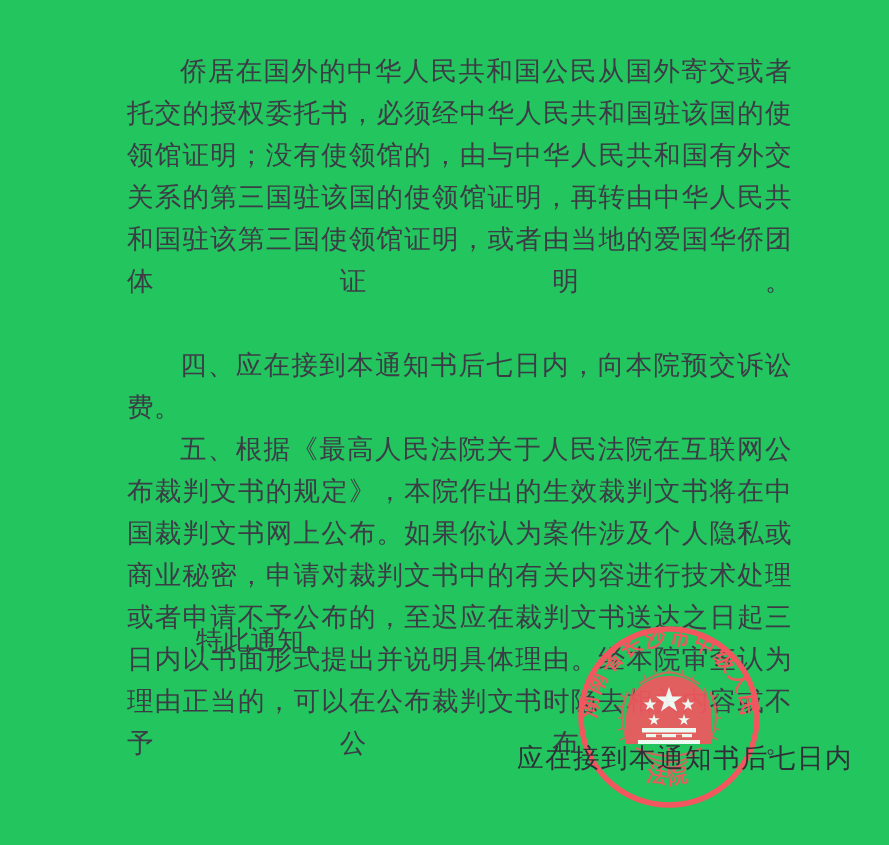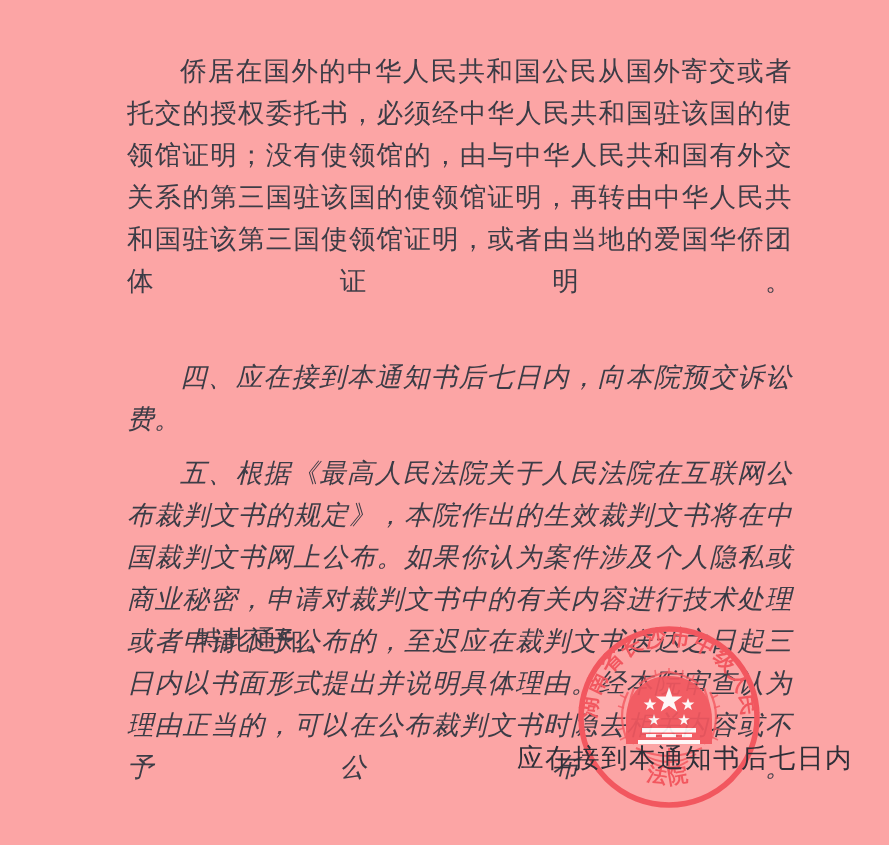--- a/index.html
+++ b/index.html
@@ -13,21 +13,21 @@
     background: #ffffff;
     font-family: "DejaVu Serif", "Liberation Serif", serif;
     overflow: hidden;
     position: relative;
   }
 
   .page {
     position: relative;
     width: 889px;
     height: 845px;
-    background: #fca5a5;
+    background: #22c55e;
     box-sizing: border-box;
   }
 
   .doc-body {
     position: absolute;
     left: 127px;
     top: 50px;
     width: 665px;
   }
 
@@ -39,22 +39,21 @@
     text-justify: inter-character;
     letter-spacing: 0.6px;
     margin: 0;
     text-indent: 2em;
     font-family: "DejaVu Serif", "Liberation Serif", serif;
     font-weight: 400;
     -webkit-font-smoothing: antialiased;
   }
 
   .para + .para {
-    margin-top: 12px;
-    font-style: italic;
+    margin-top: 0px;
   }
 
   
   .para.justify-all {
     text-align: justify;
   }
   .para.justify-all::after {
     content: "";
     display: inline-block;
     width: 100%;

